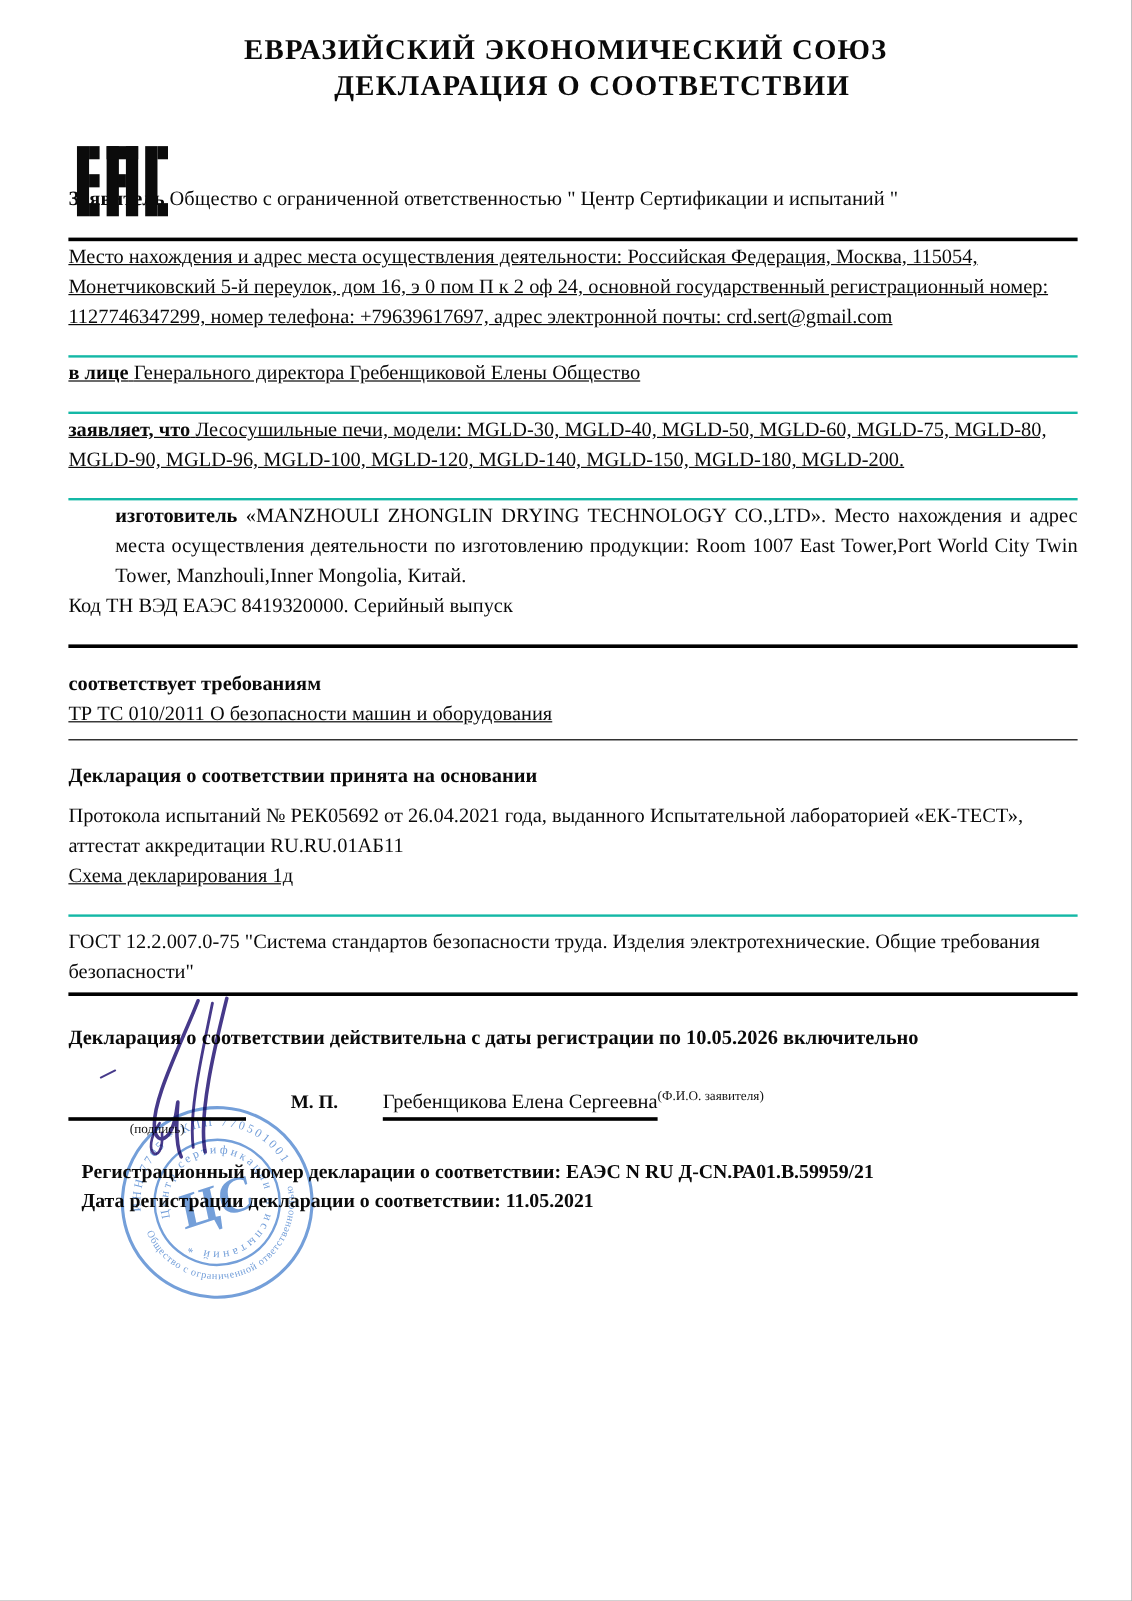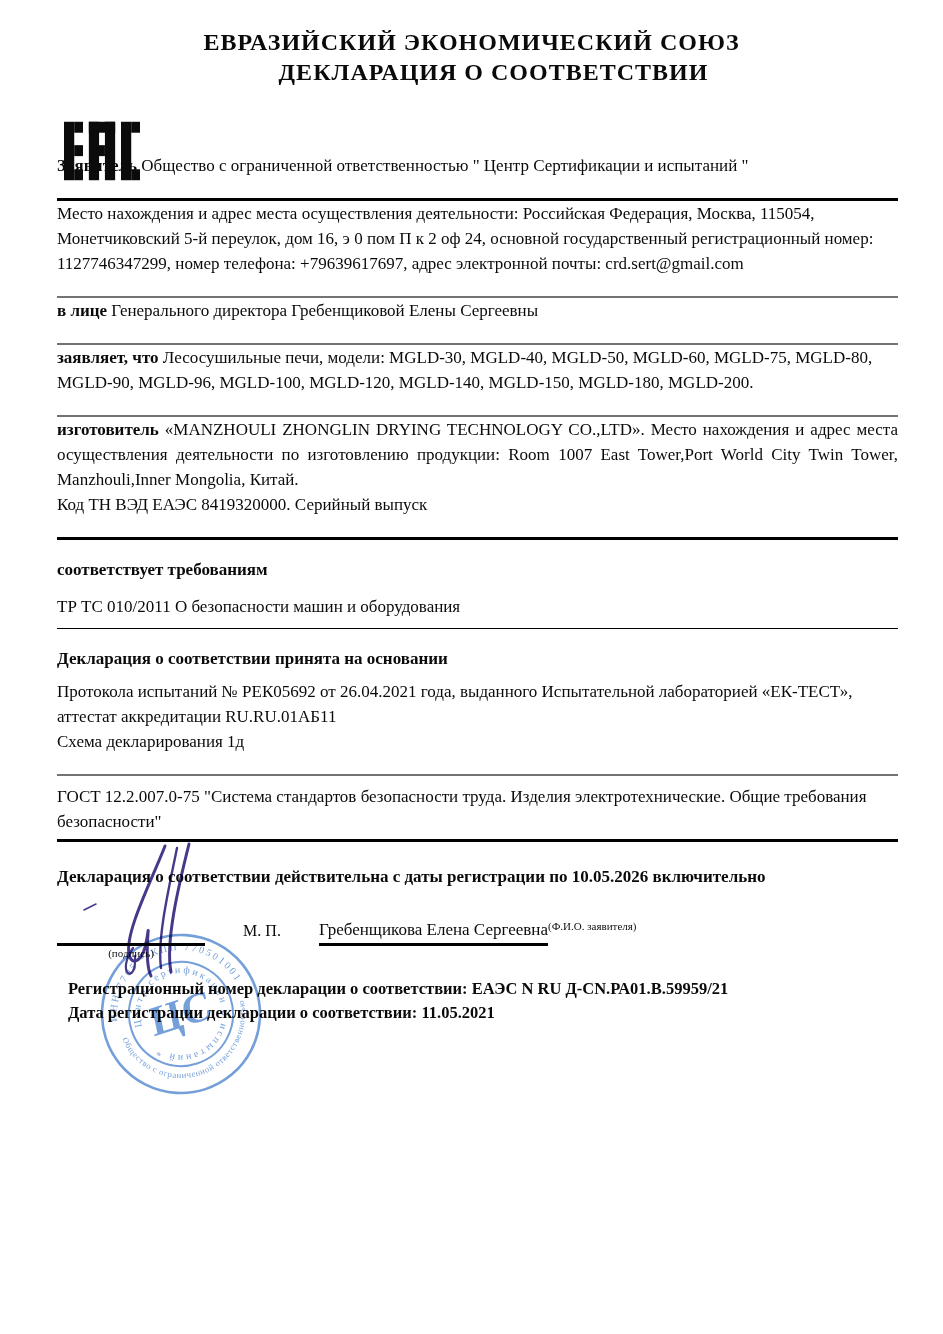--- a/index.html
+++ b/index.html
@@ -12,38 +12,38 @@
     overflow:hidden;
     margin:0 auto;
   }
   .header{padding-top:27px;text-align:center;}
   .title1{font-size:24px;font-weight:bold;letter-spacing:1px;line-height:30px;}
   .title2{font-size:24px;font-weight:bold;letter-spacing:1px;line-height:30px;transform:translateX(22px);}
   .eac-logo{position:absolute;left:64px;top:112px;}
   .content{margin:66px 45px 0 57px;font-size:17px;line-height:25px;}
   .b{font-weight:bold;}
   .sec{padding-bottom:20px;}
-  .rule2{border-bottom:2px solid #737373;}
+  .rule2{border-bottom:2px solid #14b8a6;text-decoration:underline;}
   .rule3{border-bottom:3px solid #000;}
-  .just{text-align:justify;}
+  .just{text-align:justify;margin-left:39px;}
   .heading{font-weight:bold;margin-top:17px;}
   .divider-thin{border-top:1.5px solid #000;margin-top:9px;}
-  .mt4{margin-top:12px;}
+  .mt4{margin-top:0;text-decoration:underline;}
   .mt8{margin-top:8px;}
   .gost{padding-bottom:5px;}
   .bottom-block{position:relative;margin-top:22px;}
   .validity{font-weight:bold;}
   .sig-row{display:flex;margin-top:30px;}
   .sig-col1{width:148px;display:flex;flex-direction:column;}
   .sig-col2{width:114px;display:flex;flex-direction:column;align-items:center;}
   .sig-col3{flex:1;display:flex;flex-direction:row;}
   .sig-space{height:24px;border-bottom:3px solid #000;}
   .sig-name{height:24px;border-bottom:3px solid #000;text-align:center;font-size:17px;line-height:22px;}
   .sig-caption{font-size:11px;line-height:15px;text-align:center;color:#111;}
-  .mp{font-size:16px;line-height:24px;height:24px;margin-bottom:15px;display:flex;align-items:flex-end;justify-content:center;width:100%;}
+  .mp{font-size:16px;line-height:24px;height:24px;margin-bottom:15px;display:flex;align-items:flex-end;justify-content:center;width:100%;font-weight:bold;}
   .reg-block{margin-top:16px;padding-left:11px;font-weight:bold;font-size:16.5px;line-height:24px;}
   .stamp-svg{position:absolute;left:38px;top:64px;mix-blend-mode:multiply;opacity:0.85;}
   .signature-svg{position:absolute;left:24px;top:-22px;mix-blend-mode:multiply;}
 </style>
 </head>
 <body>
 
 <div class="page">
 
   <div class="eac-logo">
@@ -75,21 +75,21 @@
       <span class="b">Заявитель</span>
       <span>Общество с ограниченной ответственностью " Центр Сертификации и испытаний "</span>
     </div>
 
     <div class="sec rule2">
       <span>Место нахождения и адрес места осуществления деятельности: Российская Федерация, Москва, 115054, Монетчиковский 5-й переулок, дом 16, э 0 пом П к 2 оф 24, основной государственный регистрационный номер: 1127746347299, номер телефона: +79639617697, адрес электронной почты: crd.sert@gmail.com</span>
     </div>
 
     <div class="sec rule2">
       <span class="b">в лице</span>
-      <span>Генерального директора Гребенщиковой Елены Сергеевны</span>
+      <span>Генерального директора Гребенщиковой Елены Общество</span>
     </div>
 
     <div class="sec rule2">
       <span class="b">заявляет, что</span>
       <span>Лесосушильные печи, модели: MGLD-30, MGLD-40, MGLD-50, MGLD-60, MGLD-75, MGLD-80, MGLD-90, MGLD-96, MGLD-100, MGLD-120, MGLD-140, MGLD-150, MGLD-180, MGLD-200.</span>
     </div>
 
     <div class="sec rule3">
       <div class="just">
         <span class="b">изготовитель</span>

